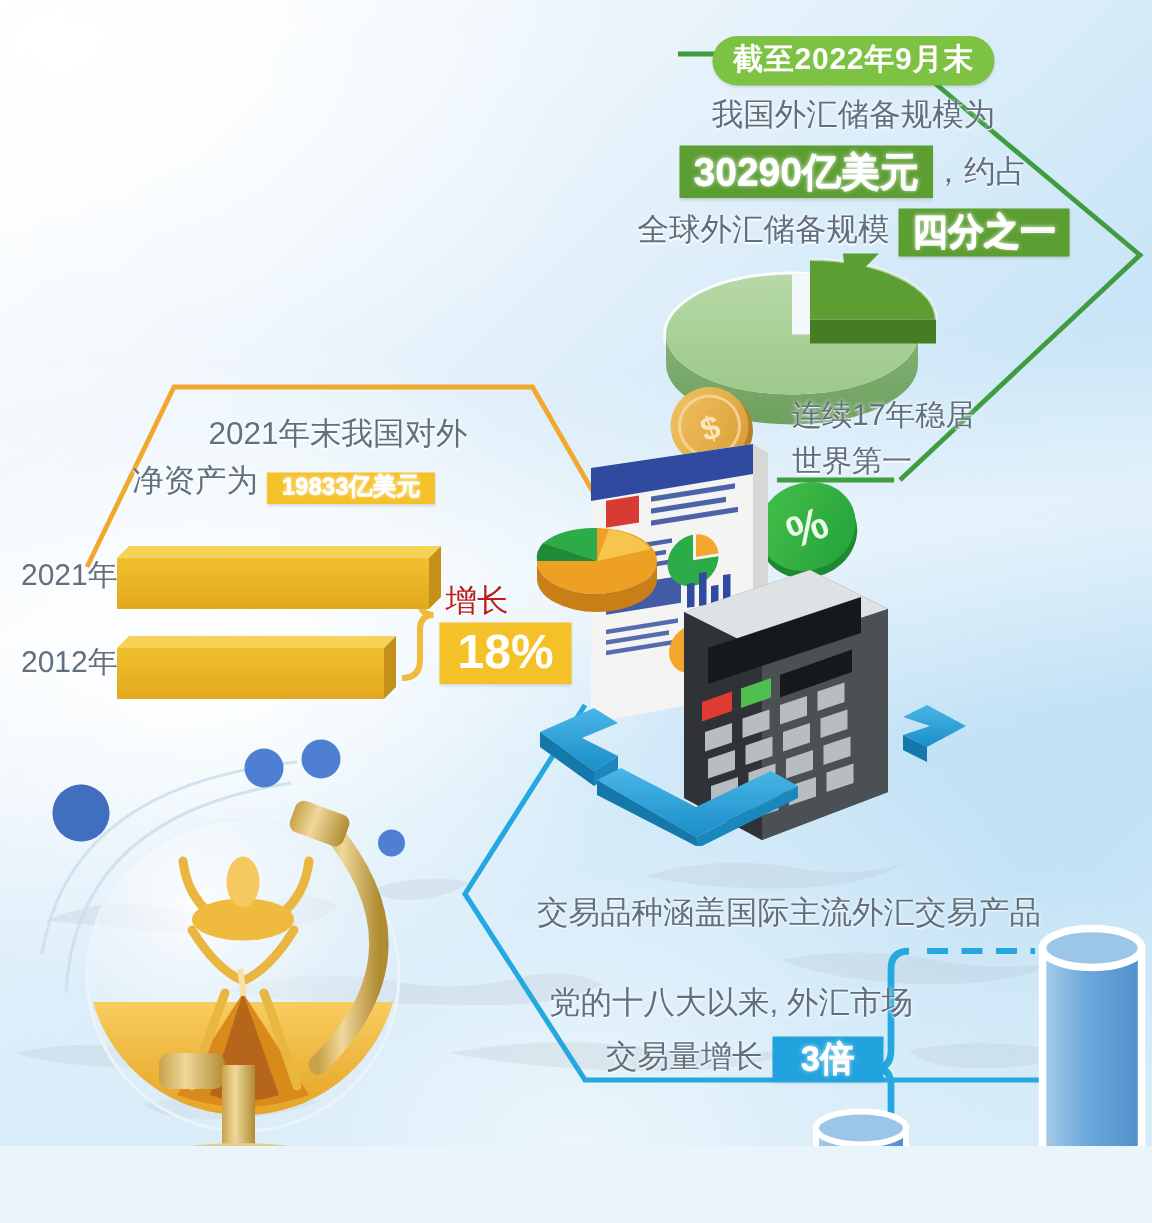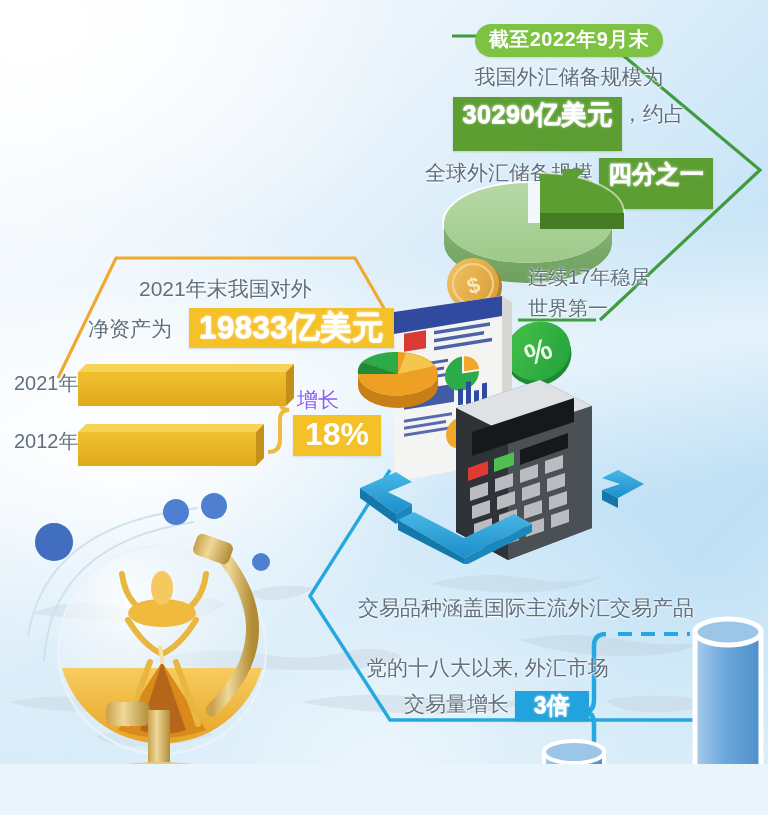--- a/index.html
+++ b/index.html
@@ -29,21 +29,21 @@
   
   .conn{position:absolute;left:0;top:0;width:768px;height:815px;pointer-events:none;}
 
   
   .txt{position:absolute;color:#5f6b77;white-space:nowrap;
        text-shadow:0 1px 0 rgba(255,255,255,.85),0 0 3px rgba(255,255,255,.9);}
   .pill{
     display:inline-block;border-radius:999px;color:#fff;
     padding:2px 14px 4px;letter-spacing:.5px;
   }
-  .hl{display:inline-block;color:#fff;padding:1px 9px 20px;}
+  .hl{display:inline-block;color:#fff;padding:1px 9px 1px;}
 
   
   #green-block{position:absolute;left:404px;top:24px;width:330px;text-align:center;}
   #green-pill{
     font-size:20px;font-weight:bold;background:#7dc242;
     box-shadow:0 1px 2px rgba(0,0,0,.12);
   }
   .g-line{font-size:21px;color:#60707e;margin-top:7px;line-height:1.26;
           text-shadow:0 1px 0 rgba(255,255,255,.9),0 0 3px rgba(255,255,255,.95);}
   #green-amount{font-size:26px;font-weight:bold;background:#5d9e33;
@@ -59,26 +59,26 @@
   
   #coin{position:absolute;left:443px;top:254px;width:62px;height:62px;}
   #pct{position:absolute;left:500px;top:316px;width:78px;height:72px;}
 
   
   #illus{position:absolute;left:352px;top:282px;width:292px;height:282px;}
 
   
   #y-line1{position:absolute;left:139px;top:275px;font-size:21px;color:#60707e;}
   #y-line2{position:absolute;left:88px;top:306px;font-size:21px;color:#60707e;}
-  #y-amount{font-size:32px;font-weight:bold;background:#f5c128;color:#fff;
-    padding:1px 10px 3px;vertical-align:-2px;box-shadow:0 1px 2px rgba(0,0,0,.12);margin-left:11px;}
+  #y-amount{font-size:16px;font-weight:bold;background:#f5c128;color:#fff;
+    padding:1px 10px 3px;vertical-align:-2px;box-shadow:0 1px 2px rgba(0,0,0,.12);}
   #bar-label-2021{position:absolute;left:14px;top:370px;font-size:20px;color:#60707e;}
   #bar-label-2012{position:absolute;left:14px;top:428px;font-size:20px;color:#60707e;}
   #bars{position:absolute;left:78px;top:358px;width:230px;height:110px;}
-  #grow-word{position:absolute;left:297px;top:386px;font-size:21px;color:#8b5cf6;}
+  #grow-word{position:absolute;left:297px;top:386px;font-size:21px;color:#b91c1c;}
   #grow-val{position:absolute;left:293px;top:415px;font-size:32px;font-weight:bold;
     background:#f5c128;color:#fff;padding:1px 12px 3px;box-shadow:0 1px 2px rgba(0,0,0,.12);}
 
   
   #b-line1{position:absolute;left:360px;top:556px;font-size:21px;color:#60707e;}
   #b-hl1{font-size:23px;font-weight:bold;background:#23a3dd;color:#fff;
     padding:1px 9px 3px;vertical-align:-2px;box-shadow:0 1px 2px rgba(0,0,0,.12);}
   #b-line2{position:absolute;left:358px;top:594px;font-size:21px;color:#60707e;}
   #b-line3{position:absolute;left:366px;top:654px;font-size:21px;color:#60707e;}
   #b-line4{position:absolute;left:404px;top:690px;font-size:21px;color:#60707e;}

